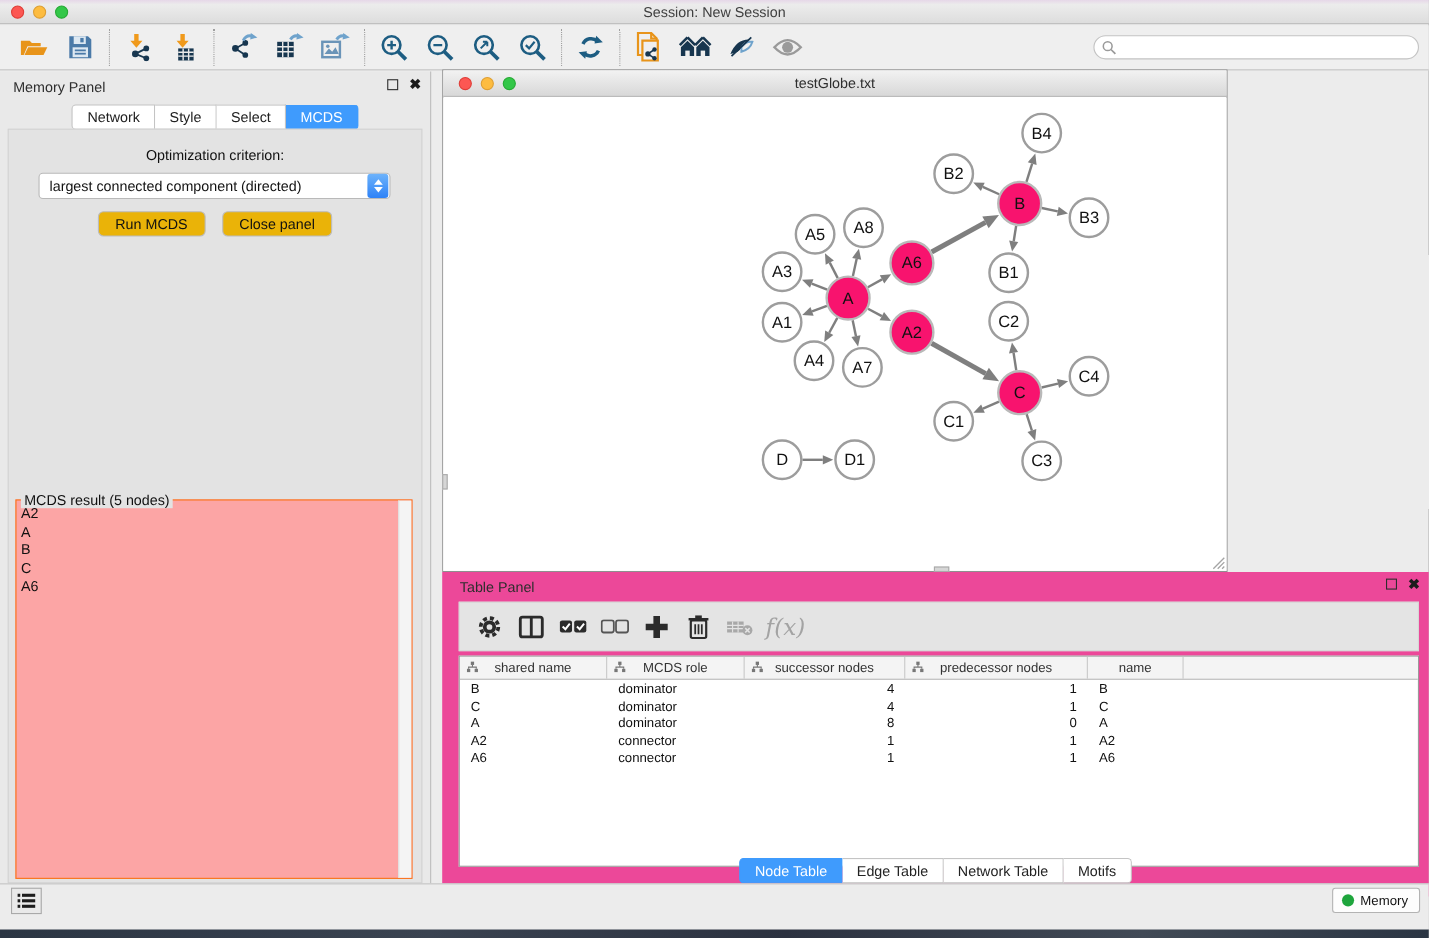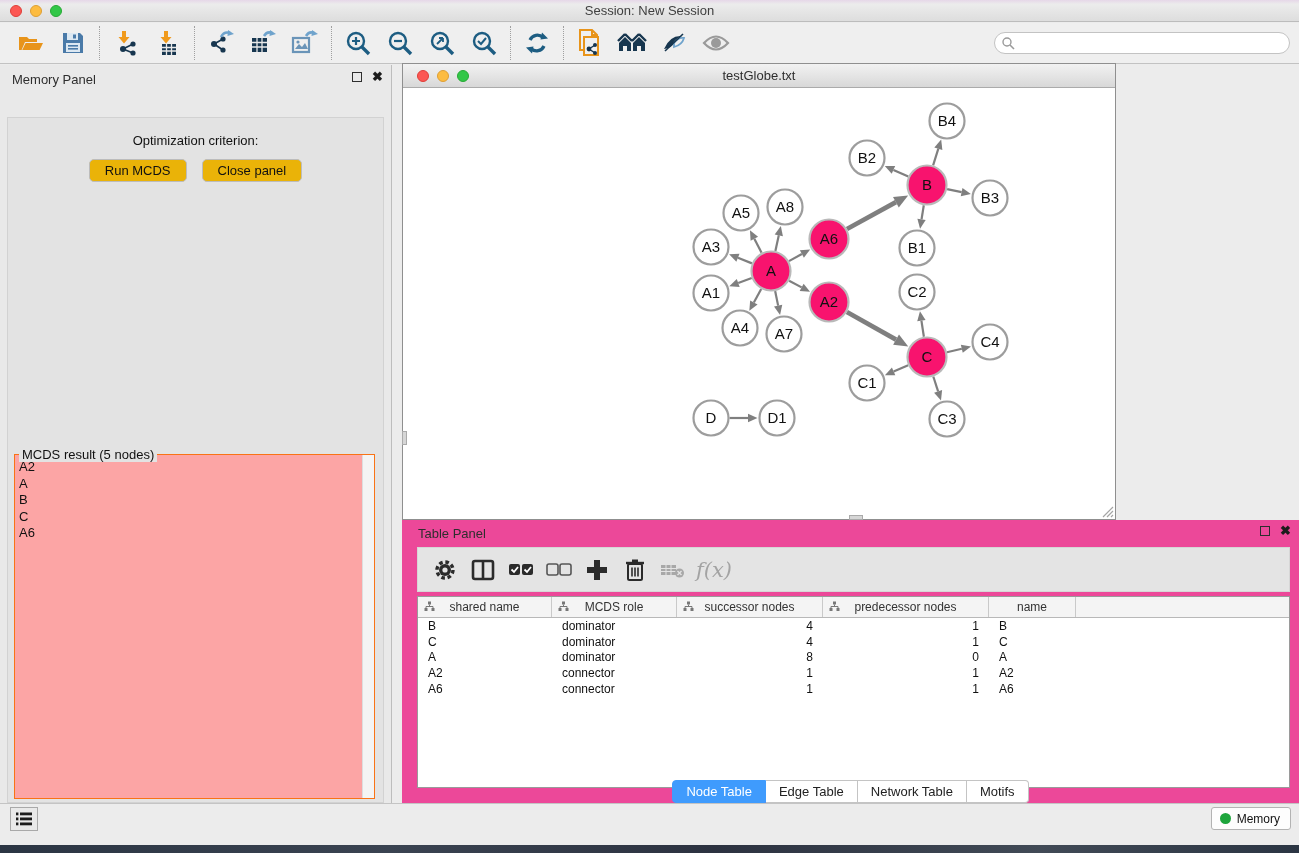--- a/index.html
+++ b/index.html
@@ -306,22 +306,35 @@
       <input type="text" placeholder="" style="">
     </div>
   </div>
 
   <div class="control-panel">
     <div class="panel-title">Memory Panel</div>
     <div class="panel-icons">
       <div class="float-icon"></div>
       <div class="close-icon">✖</div>
     </div>
+    <div class="cp-tabs">
+        <span class="tab">Network</span>
+        <span class="tab">Style</span>
+        <span class="tab">Select</span>
+        <span class="tab active">MCDS</span>
+      </div>
     <div class="cp-content">
       <div class="opt-label">Optimization criterion:</div>
+      <div class="combo">
+        <div class="combo-text">largest connected component (directed)</div>
+        <div class="combo-btn">
+            <div class="chev-up"></div>
+            <div class="chev-dn"></div>
+          </div>
+      </div>
       <div class="btn-row">
         <button class="push-btn">Run MCDS</button>
         <button class="push-btn">Close panel</button>
       </div>
       <div class="result-fieldset">
         <div class="result-legend">MCDS result (5 nodes)</div>
         <div class="result-list">
             <div class="result-item">A2</div>
             <div class="result-item">A</div>
             <div class="result-item">B</div>

